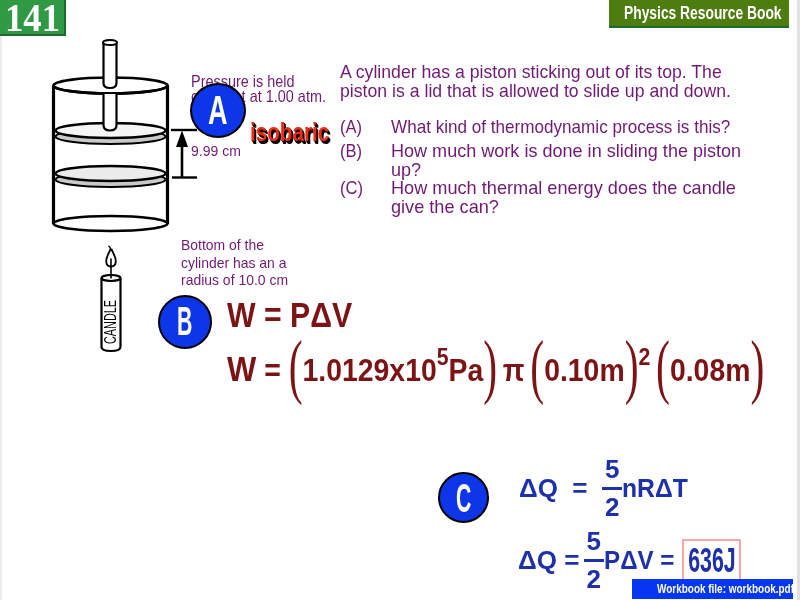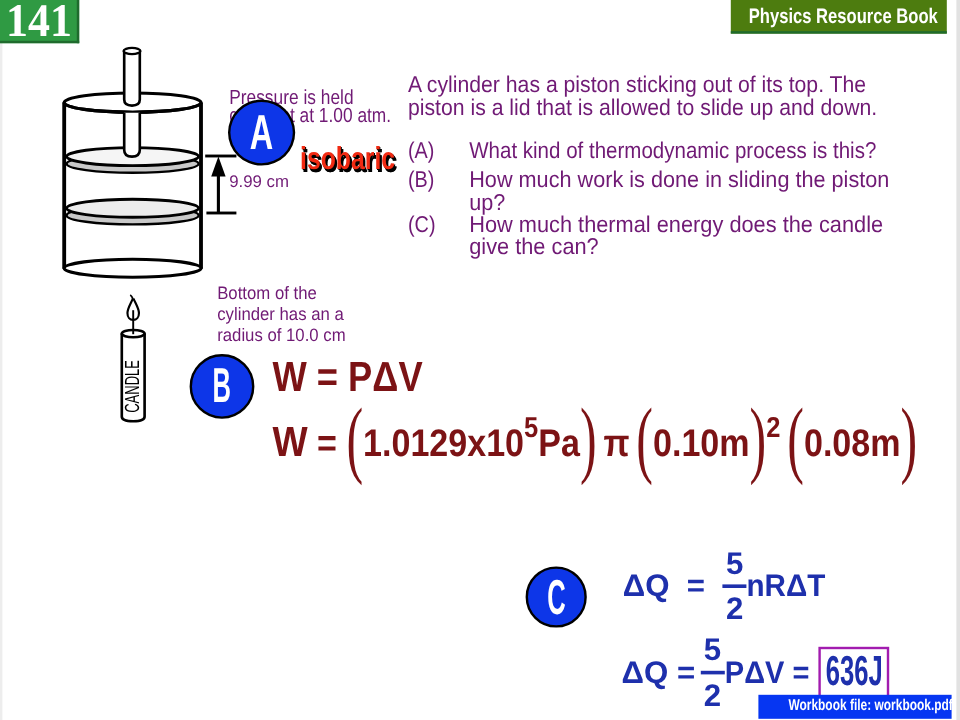--- a/index.html
+++ b/index.html
@@ -54,21 +54,21 @@
   .sup{font-size:24px;position:relative;top:-16px;}
   .ansbox{left:224px;top:412px;width:190px;height:44px;border:2px solid #7c1315;
           color:#7c1315;font-weight:bold;font-size:33px;line-height:44px;text-align:center;}
   .ansbox .sx{transform:scaleX(0.94);transform-origin:center center;white-space:nowrap;}
   .beq{color:#1e30ac;font-weight:bold;display:flex;align-items:center;}
   .frac{display:inline-flex;flex-direction:column;align-items:center;line-height:1;}
   .frac .top{padding:0 3px 4.5px 3px;border-bottom:3px solid currentColor;}
   .frac .bot{padding-top:4.5px;}
   .eqC1{left:519px;top:456px;font-size:26px;}
   .eqC2{left:518px;top:528px;font-size:26px;}
-  .jbox{border:2px solid #a21caf;color:#1e30ac;font-weight:bold;width:55px;height:39px;display:inline-flex;
+  .jbox{border:2px solid #fca5a5;color:#1e30ac;font-weight:bold;width:55px;height:39px;display:inline-flex;
         align-items:center;justify-content:center;font-size:35px;line-height:36px;margin-left:2px;}
   .jbox .sx{transform:scaleX(0.61);transform-origin:center center;display:inline-block;}
   .workbar{left:632px;top:579px;width:161px;height:20px;background:#0636f2;
            color:#fff;font-weight:bold;text-align:left;}
   .workbar .sx{transform:scaleX(0.766);transform-origin:left top;font-size:13px;line-height:18px;margin-left:24.5px;white-space:nowrap;}
 </style>
 </head>
 <body>
 <div class="page">
   <div class="abs edgeL"></div>

